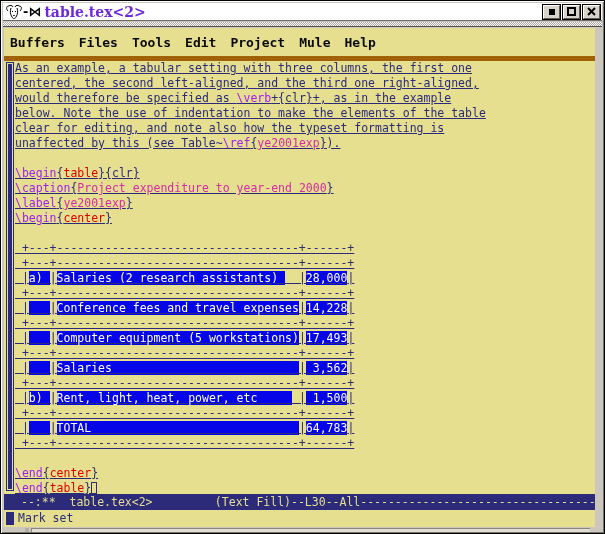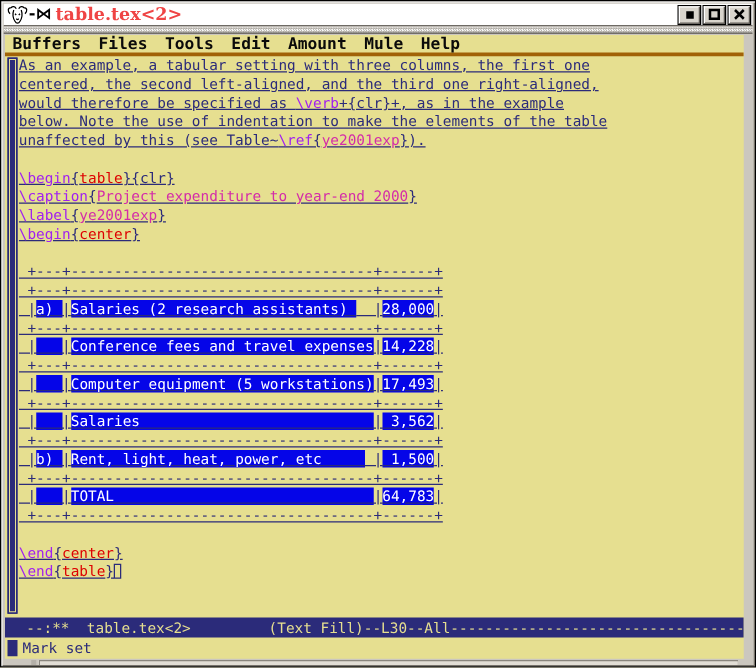--- a/index.html
+++ b/index.html
@@ -12,21 +12,21 @@
     overflow:hidden;
   }
   
   .titlebar{
     position:absolute;left:2px;top:2px;right:2px;height:18px;
     background:#ffffff;border-bottom:1px solid #6e6a64;
     display:flex;align-items:center;padding:0 2px;
   }
   .app-icon{width:18px;height:16px;flex:0 0 auto;margin-right:0;}
   .icon-glyph{font:bold 13px "DejaVu Sans",sans-serif;color:#000;margin-right:3px;}
-  .title-text{font:bold 14px "DejaVu Serif",serif;color:#ef4444;white-space:nowrap;}
+  .title-text{font:bold 14px "DejaVu Serif",serif;color:#6d28d9;white-space:nowrap;}
   .tb-spacer{flex:1;}
   .wbtn{
     width:17px;height:14px;margin-left:3px;background:#d8d4cc;
     border:1px solid;border-color:#ffffff #5e5a54 #5e5a54 #ffffff;
     box-shadow:0 0 0 1px #000;
     display:flex;align-items:center;justify-content:center;cursor:pointer;
   }
   .glyph-min{width:6px;height:6px;background:#000;}
   .glyph-max{width:9px;height:9px;border:2px solid #000;}
   
@@ -35,22 +35,22 @@
     background:conic-gradient(#fff 25%,#a8a49c 25% 50%,#fff 50% 75%,#a8a49c 75%);
     background-size:2px 2px;
     border-bottom:1px solid #55524c;
   }
   
   .client{
     position:absolute;left:3px;top:27px;right:9px;bottom:6px;
     background:#e6df90;display:flex;flex-direction:column;overflow:hidden;
   }
   .menubar{
-    height:17px;flex:0 0 auto;display:flex;align-items:center;
-    padding-left:6px;gap:14px;border-bottom:3px solid #a16207;
+    height:33px;flex:0 0 auto;display:flex;align-items:center;
+    padding-left:6px;gap:14px;border-bottom:5px solid #a16207;
   }
   .mi{font:bold 13px "DejaVu Sans Mono",monospace;color:#0a0a0a;white-space:pre;cursor:default;}
   .editor{flex:1 1 auto;display:flex;overflow:hidden;}
   .scrollcol{width:11px;flex:0 0 auto;position:relative;}
   .thumb{
     position:absolute;left:2px;top:1px;width:8px;bottom:3px;
     background:#2b2b7a;border:1px solid #2b2b7a;
     box-shadow:inset 0 0 0 1px #e6df90;
   }
   .buffer{flex:1 1 auto;overflow:hidden;}
@@ -112,34 +112,35 @@
 
   <div class="dither"></div>
 
   <div class="client">
 
     <div class="menubar">
         <span class="mi">Buffers</span>
         <span class="mi">Files</span>
         <span class="mi">Tools</span>
         <span class="mi">Edit</span>
-        <span class="mi">Amount</span>
+        <span class="mi">Project</span>
         <span class="mi">Mule</span>
         <span class="mi">Help</span>
       </div>
 
     <div class="editor">
       <div class="scrollcol">
         <div class="thumb"></div>
       </div>
       <div class="buffer">
           <div class="ln"><span class="d">As an example, a tabular setting with three columns, the first one</span></div>
           <div class="ln"><span class="d">centered, the second left-aligned, and the third one right-aligned,</span></div>
           <div class="ln"><span class="d">would therefore be specified as </span><span class="k">\verb</span><span class="d">+{clr}+, as in the example</span></div>
           <div class="ln"><span class="d">below. Note the use of indentation to make the elements of the table</span></div>
+          <div class="ln"><span class="d">clear for editing, and note also how the typeset formatting is</span></div>
           <div class="ln"><span class="d">unaffected by this (see Table~</span><span class="k">\ref</span><span class="d">{</span><span class="s">ye2001exp</span><span class="d">}).</span></div>
           <div class="ln"></div>
           <div class="ln"><span class="k">\begin</span><span class="d">{</span><span class="e">table</span><span class="d">}{clr}</span></div>
           <div class="ln"><span class="k">\caption</span><span class="d">{</span><span class="s">Project expenditure to year-end 2000</span><span class="d">}</span></div>
           <div class="ln"><span class="k">\label</span><span class="d">{</span><span class="s">ye2001exp</span><span class="d">}</span></div>
           <div class="ln"><span class="k">\begin</span><span class="d">{</span><span class="e">center</span><span class="d">}</span></div>
           <div class="ln"></div>
           <div class="ln"><span class="d"> +---+-----------------------------------+------+</span></div>
           <div class="ln"><span class="d"> +---+-----------------------------------+------+</span></div>
           <div class="ln"><span class="d"> |</span><span class="h">a) </span><span class="d">|</span><span class="h">Salaries (2 research assistants) </span><span class="d">  |</span><span class="h">28,000</span><span class="d">|</span></div>

